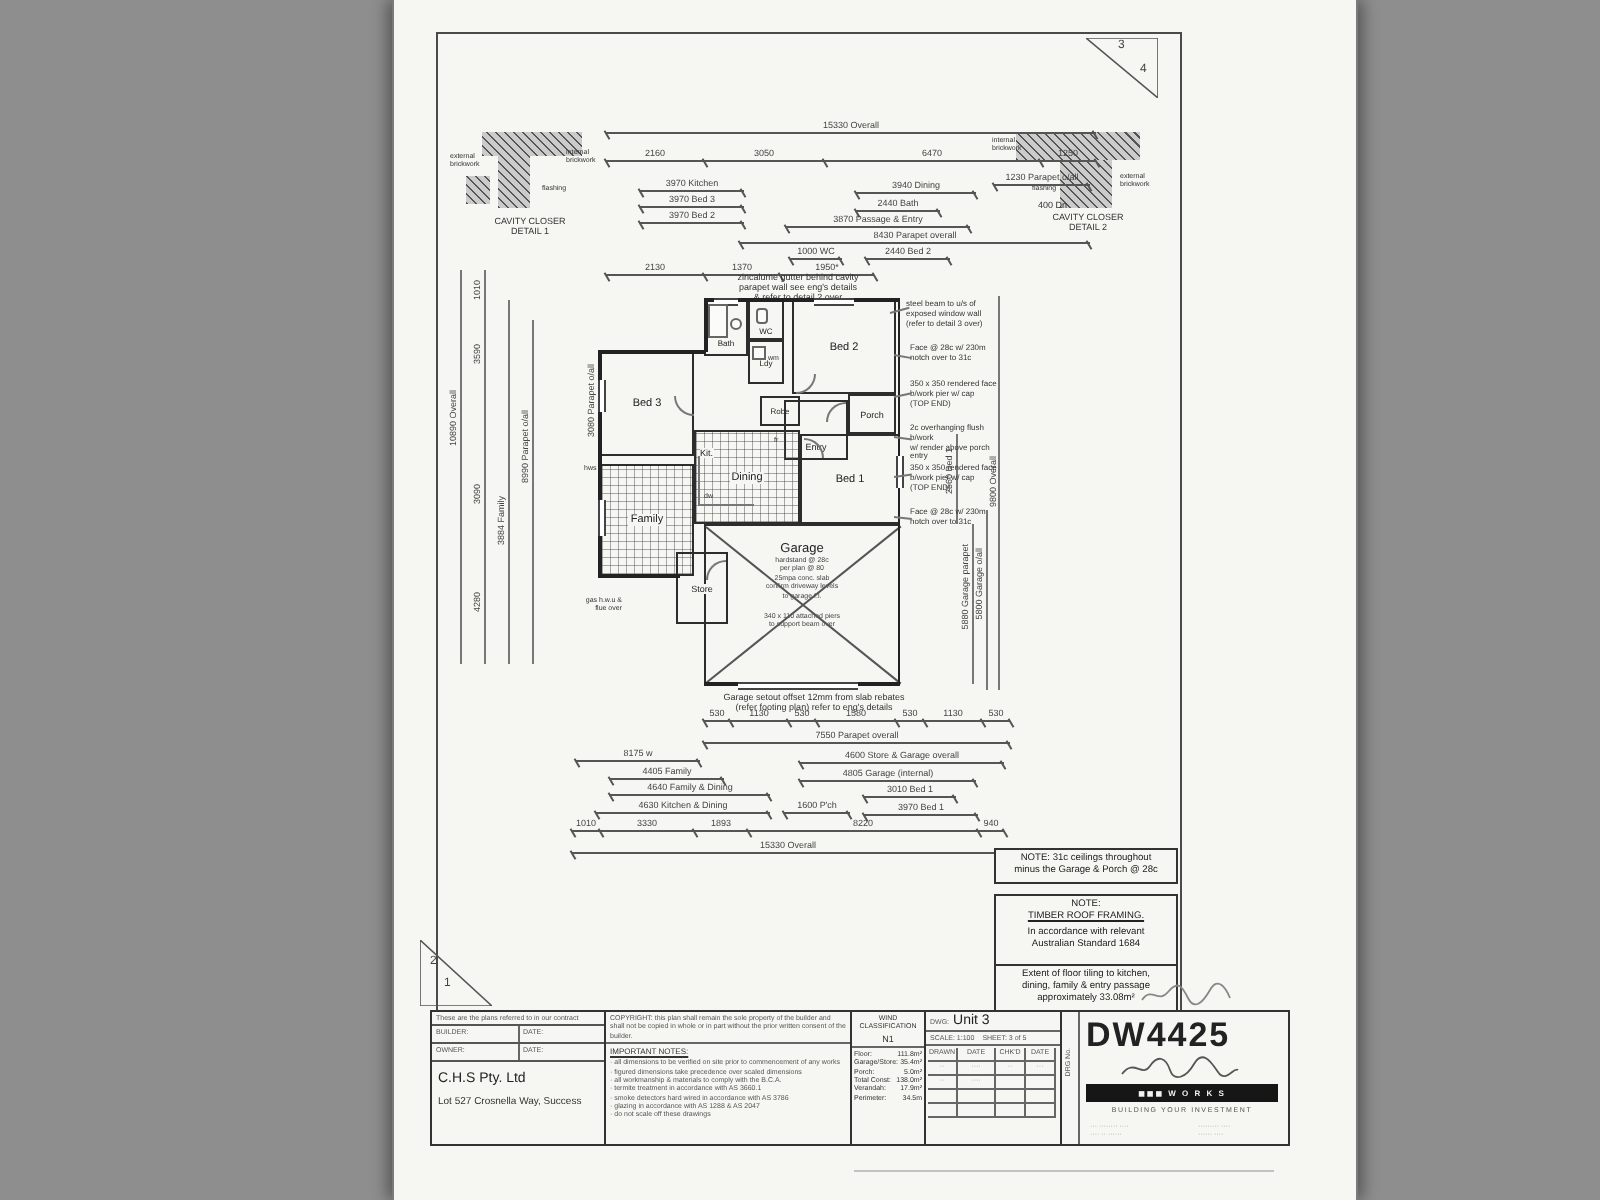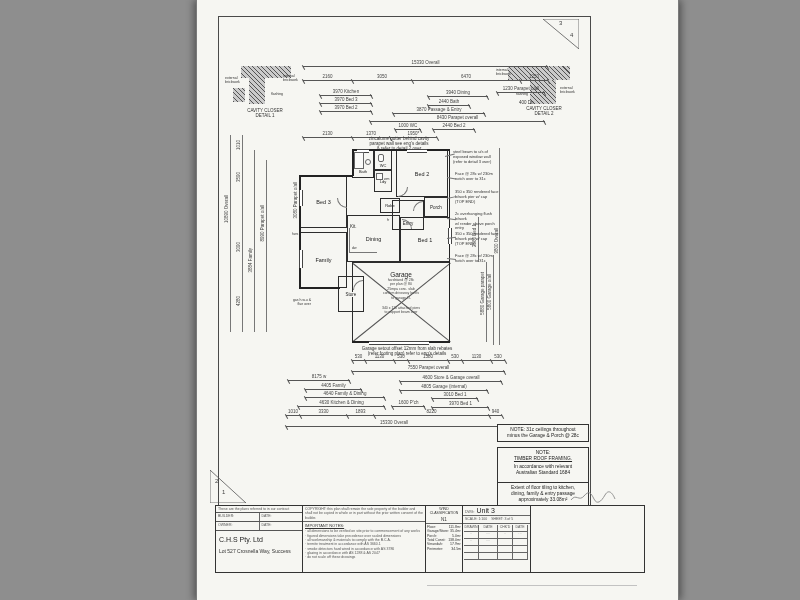--- a/index.html
+++ b/index.html
@@ -483,16 +483,31 @@
         <div></div>
         <div></div>
         <div></div>
         <div></div>
         <div></div>
         <div></div>
         <div></div>
       </div>
     </div>
 
+    <div class="sec" style="left:315px;width:114px;border-right:none;">
+      <div class="abs" style="left:0;top:0;bottom:0;width:8px;border-right:.5px solid #666;">
+        <span class="vdim" style="left:1px;top:18px;font-size:3.5px;color:#555;">DRG No.</span>
+      </div>
+      <div class="abs" style="left:12px;top:2px;font-size:17px;font-weight:bold;letter-spacing:1px;color:#222;">DW4425</div>
+      <svg class="abs" style="left:28px;top:22px;" width="62" height="12">
+        <path d="M2,9 C8,1 12,11 16,5 S24,1 26,7 S34,11 38,4 S46,2 50,8 S58,5 60,7" fill="none" stroke="#555" stroke-width="0.9"></path>
+      </svg>
+      <div class="logo abs" style="left:12px;top:36px;width:96px;">◼◼◼ W O R K S</div>
+      <div class="abs t3 ctr" style="left:12px;top:47px;width:96px;letter-spacing:.8px;color:#555;">BUILDING YOUR INVESTMENT</div>
+      <div class="abs t3 pre" style="left:14px;top:55px;color:#999;">··· ········ ····
+···· ·· ······</div>
+      <div class="abs t3 pre" style="left:68px;top:55px;color:#999;">········· ····
+······ ····</div>
+    </div>
   </div>
 
   <div class="hline" style="left:230px;top:585px;width:210px;border-top-color:#c2c2c2;"></div>
 </div>
 
 </body></html>

